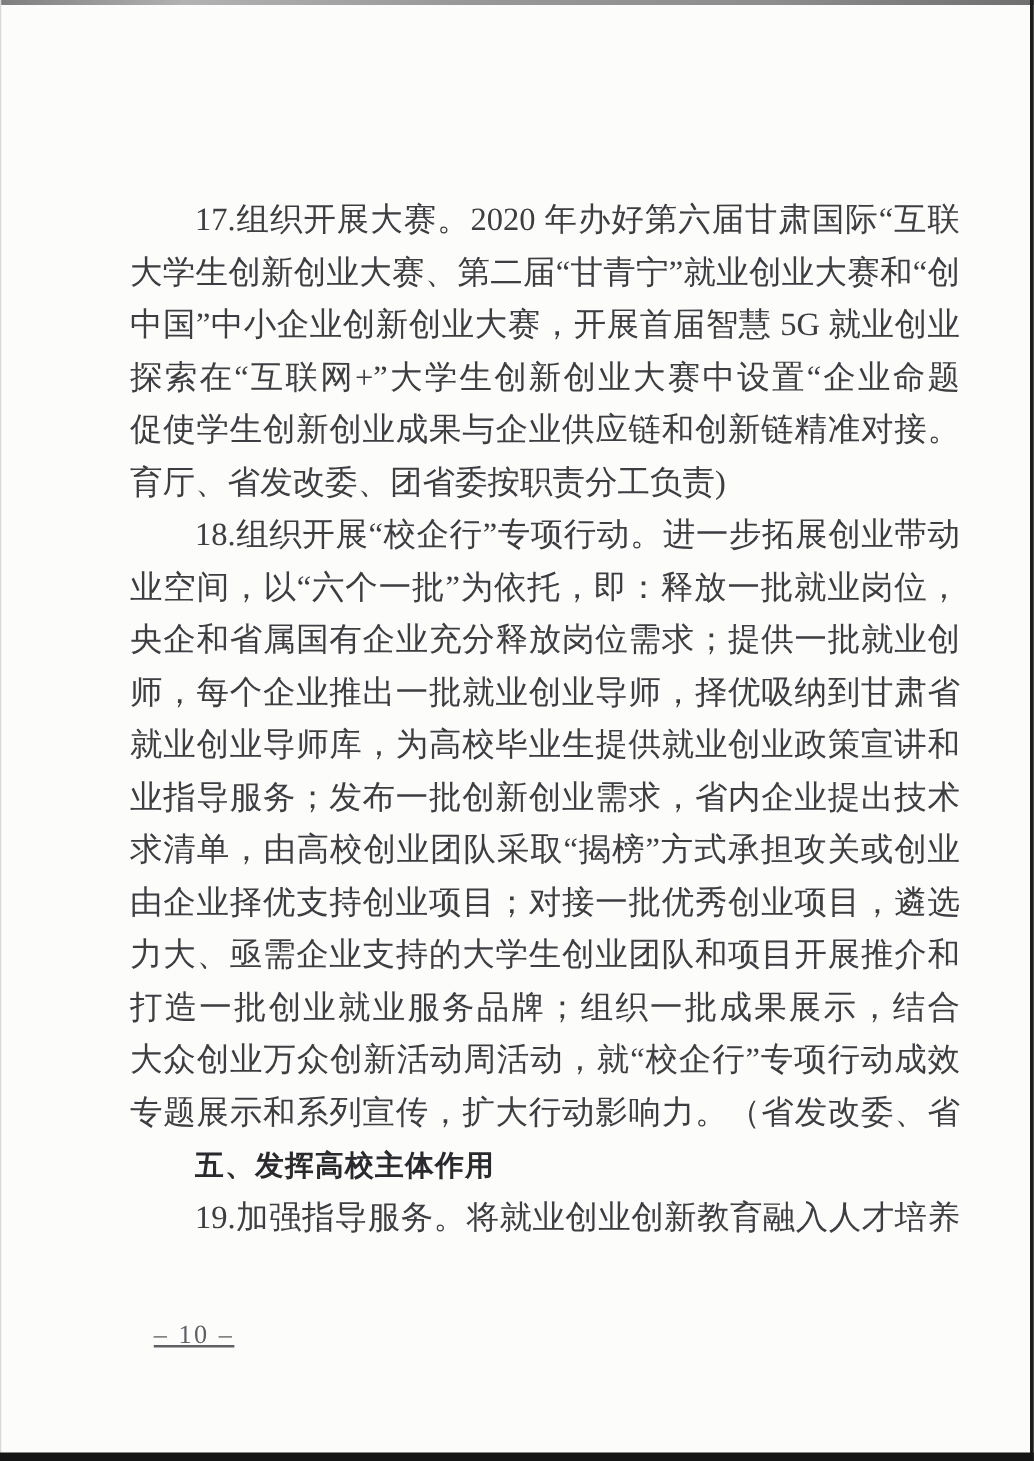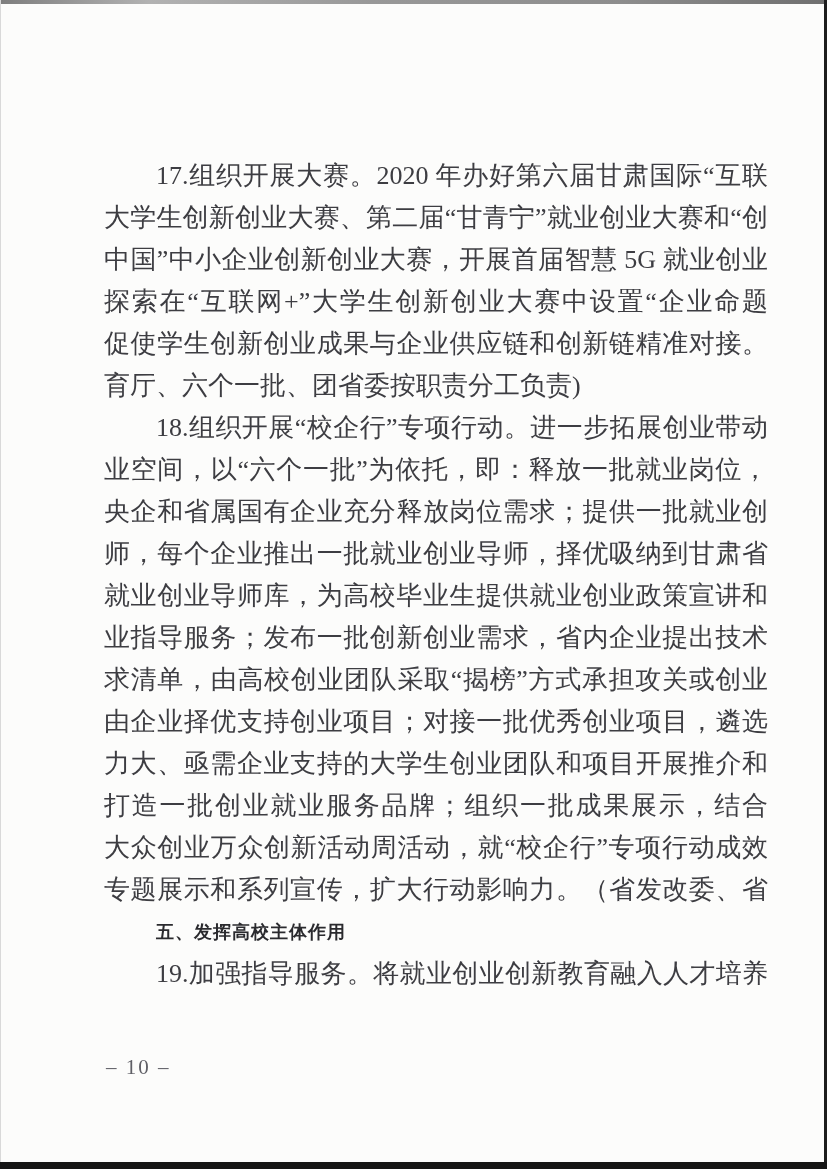--- a/index.html
+++ b/index.html
@@ -39,48 +39,49 @@
     overflow: hidden;
   }
   .line.just {
     text-align: justify;
     text-align-last: justify;
   }
   .line.indent { text-indent: 52px; }
   .line.heading {
     font-family: "Liberation Sans", sans-serif;
     font-weight: bold;
-    font-size: 18px;
+    font-size: 23px;
     color: #2a2a2e;
     letter-spacing: 1px;
   }
   .page-number {
     position: absolute;
-    left: 106px; top: 1055px;
+    left: 123px; top: 1055px;
     font-size: 21px;
     letter-spacing: 2px;
     color: #5f5f66;
+    text-decoration: underline;
   }
 </style>
 </head>
 <body>
 
 <div>
   <div class="scan-edge-top"></div>
   <div class="scan-edge-left"></div>
   <div class="scan-edge-right"></div>
   <div class="scan-edge-bottom"></div>
 
   <div class="text-block">
       <div class="line indent just">17.组织开展大赛。2020 年办好第六届甘肃国际“互联网+”</div>
       <div class="line just">大学生创新创业大赛、第二届“甘青宁”就业创业大赛和“创客</div>
       <div class="line just">中国”中小企业创新创业大赛，开展首届智慧 5G 就业创业大赛。</div>
       <div class="line just">探索在“互联网+”大学生创新创业大赛中设置“企业命题组”，</div>
       <div class="line just">促使学生创新创业成果与企业供应链和创新链精准对接。(省教</div>
-      <div class="line">育厅、六个一批、团省委按职责分工负责)</div>
+      <div class="line">育厅、省发改委、团省委按职责分工负责)</div>
       <div class="line indent just">18.组织开展“校企行”专项行动。进一步拓展创业带动就</div>
       <div class="line just">业空间，以“六个一批”为依托，即：释放一批就业岗位，在甘</div>
       <div class="line just">央企和省属国有企业充分释放岗位需求；提供一批就业创业导</div>
       <div class="line just">师，每个企业推出一批就业创业导师，择优吸纳到甘肃省大学生</div>
       <div class="line just">就业创业导师库，为高校毕业生提供就业创业政策宣讲和就业创</div>
       <div class="line just">业指导服务；发布一批创新创业需求，省内企业提出技术创新需</div>
       <div class="line just">求清单，由高校创业团队采取“揭榜”方式承担攻关或创业任务，</div>
       <div class="line just">由企业择优支持创业项目；对接一批优秀创业项目，遴选市场潜</div>
       <div class="line just">力大、亟需企业支持的大学生创业团队和项目开展推介和对接；</div>
       <div class="line just">打造一批创业就业服务品牌；组织一批成果展示，结合 2020 年</div>

